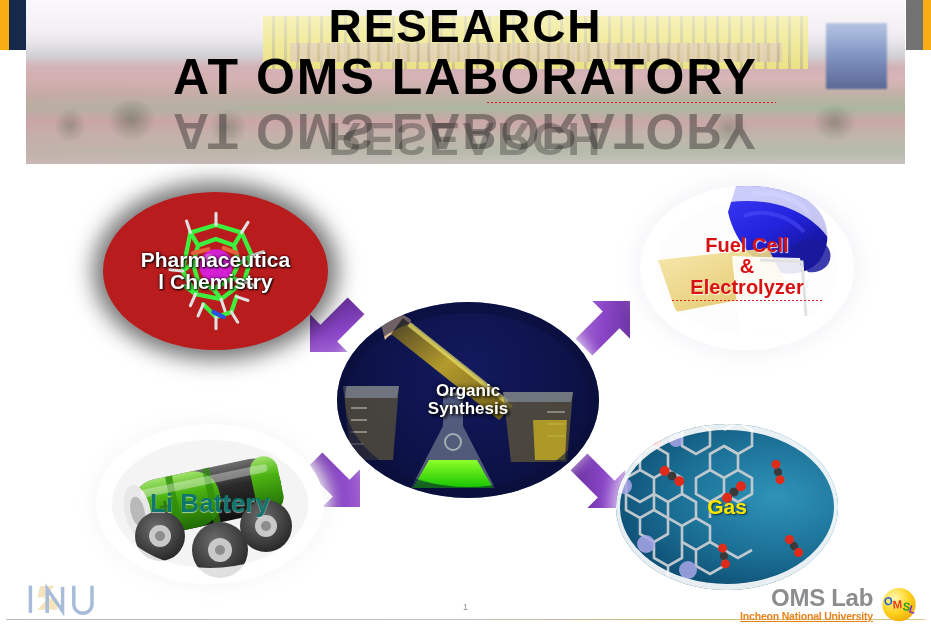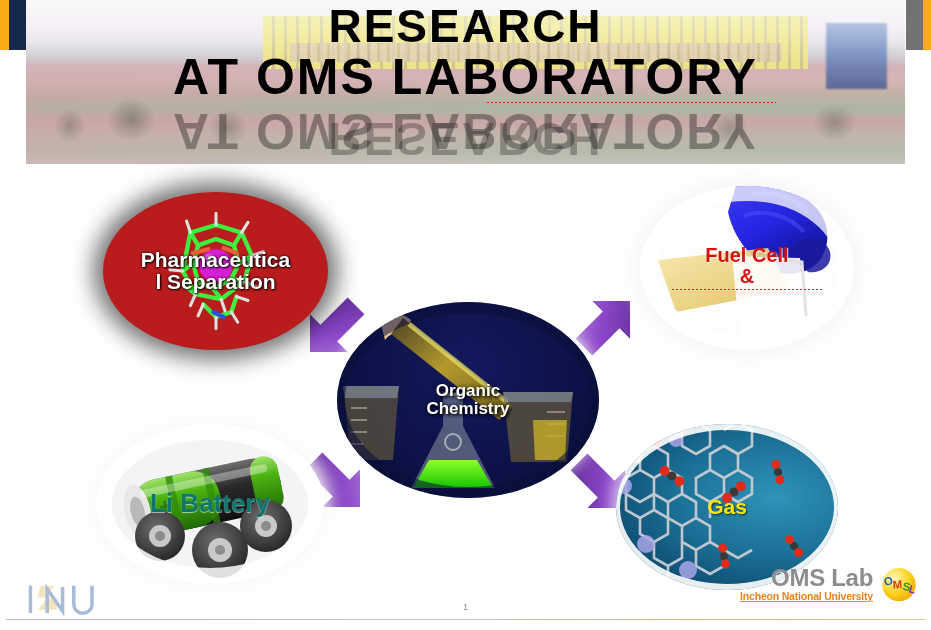--- a/index.html
+++ b/index.html
@@ -303,21 +303,21 @@
 
   
   .inu-logo {
     position: absolute;
     left: 22px; top: 580px;
     width: 84px; height: 40px;
   }
   
   .oms-block {
     position: absolute;
-    right: 12px; top: 564px;
+    right: 12px; top: 584px;
     display: flex;
     align-items: center;
     gap: 6px;
   }
   .oms-text { text-align: right; }
   .oms-title {
     font-size: 24px;
     font-weight: bold;
     color: #8b8d8f;
     letter-spacing: -0.3px;
@@ -443,21 +443,21 @@
       <g stroke="#e8603a" stroke-width="3.4" stroke-linecap="round">
         <path d="M32 36 L44 33"></path>
           <path d="M56 32 L66 36"></path>
       </g>
       <path d="M48 82 L56 86" stroke="#2b4fe0" stroke-width="3.4" stroke-linecap="round"></path>
       <circle cx="50" cy="46" r="13" fill="#d41fd4"></circle>
       <circle cx="45" cy="41" r="4.5" fill="#ee77ee" opacity="0.75"></circle>
     </svg>
     <div class="node-label">
       <span>Pharmaceutica</span><br>
-      <span>l Separation</span>
+      <span>l Chemistry</span>
     </div>
   </div>
 
   <div class="node" id="node-fuel">
     <svg style="position:absolute;inset:0;width:100%;height:100%" viewBox="0 0 214 164" preserveAspectRatio="none">
       <defs>
         <linearGradient id="glove" x1="0" y1="0" x2="0.6" y2="1">
           <stop offset="0%" stop-color="#3b3bf5"></stop>
             <stop offset="55%" stop-color="#2323dd"></stop>
             <stop offset="100%" stop-color="#12128f"></stop>
@@ -474,20 +474,21 @@
       <path d="M104 30 C124 22 150 30 164 46" stroke="#5757ff" stroke-width="4" fill="none" opacity="0.45"></path>
       <path d="M150 62 C166 48 186 52 190 66 C193 78 182 88 168 86" fill="#1a1a9e" opacity="0.85"></path>
       <path d="M18 74 L128 62 L150 104 L36 126 Z" fill="url(#memb)" opacity="0.92"></path>
       <path d="M92 70 L160 72 L168 140 L100 150 Z" fill="#ffffff" opacity="0.9"></path>
       <path d="M120 74 L162 76 L166 130" stroke="#e2e2e2" stroke-width="3" fill="none"></path>
       <ellipse cx="107" cy="82" rx="104" ry="80" fill="none" stroke="#ffffff" stroke-width="26" opacity="0.75"></ellipse>
     </svg>
     <div class="node-label">
       <span>Fuel Cell</span><br>
       <span>&amp;</span><br>
+      <span>Electrolyzer</span>
       <span class="spell2"></span>
     </div>
   </div>
 
   <div class="node" id="node-battery">
     <svg style="position:absolute;inset:0;width:100%;height:100%" viewBox="0 0 228 160" preserveAspectRatio="none">
       <defs>
         <linearGradient id="batgreen" x1="0" y1="0" x2="0" y2="1">
           <stop offset="0%" stop-color="#9fe26a"></stop>
             <stop offset="35%" stop-color="#4cb312"></stop>
@@ -633,21 +634,21 @@
       </g>
 
       <path d="M106 92 L126 92 L126 124 L158 186 L74 186 L106 124 Z" fill="#cfe0cf" opacity="0.35"></path>
       <path d="M92 158 L140 158 L156 186 L76 186 Z" fill="url(#flaskliq)"></path>
       <circle cx="116" cy="140" r="8" fill="none" stroke="#d8e8d8" stroke-width="2" opacity="0.6"></circle>
       <path d="M106 92 L126 92" stroke="#e6eee6" stroke-width="3" opacity="0.7"></path>
       <ellipse cx="131" cy="98" rx="140" ry="104" fill="none" stroke="#0a0f38" stroke-width="34" opacity="0.55"></ellipse>
     </svg>
     <div class="node-label">
       <span>Organic</span><br>
-      <span>Chemistry</span>
+      <span>Synthesis</span>
     </div>
   </div>
 
   <div class="footer-rule"></div>
   <div class="page-number">1</div>
 
   <svg class="inu-logo" viewBox="0 0 120 56">
     <g fill="#f5e3bd">
       <polygon points="26,8 46,8 30,26 50,26 50,42 22,42 38,24 22,24"></polygon>
     </g>

